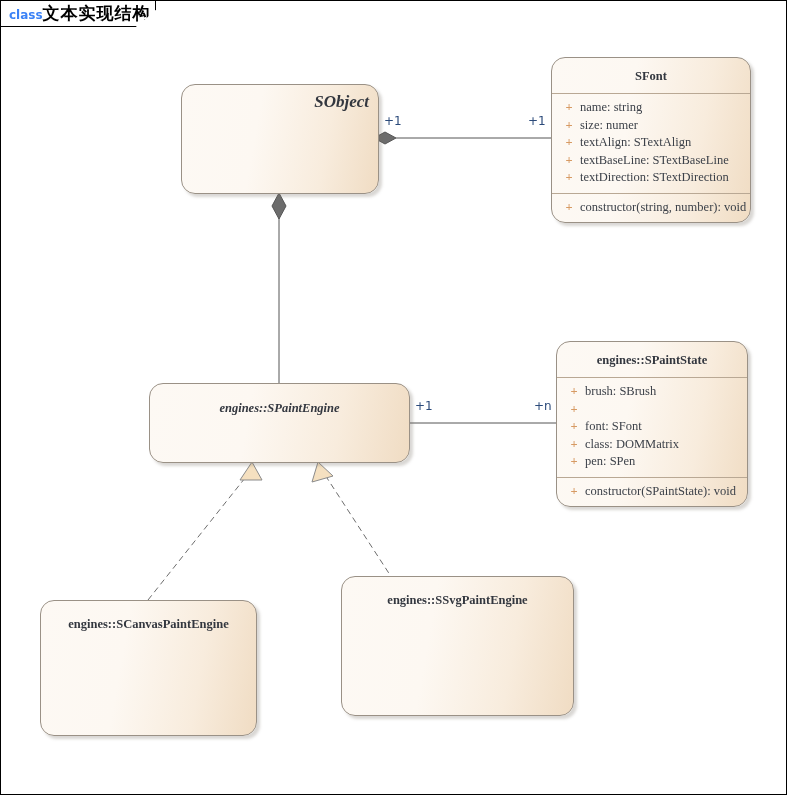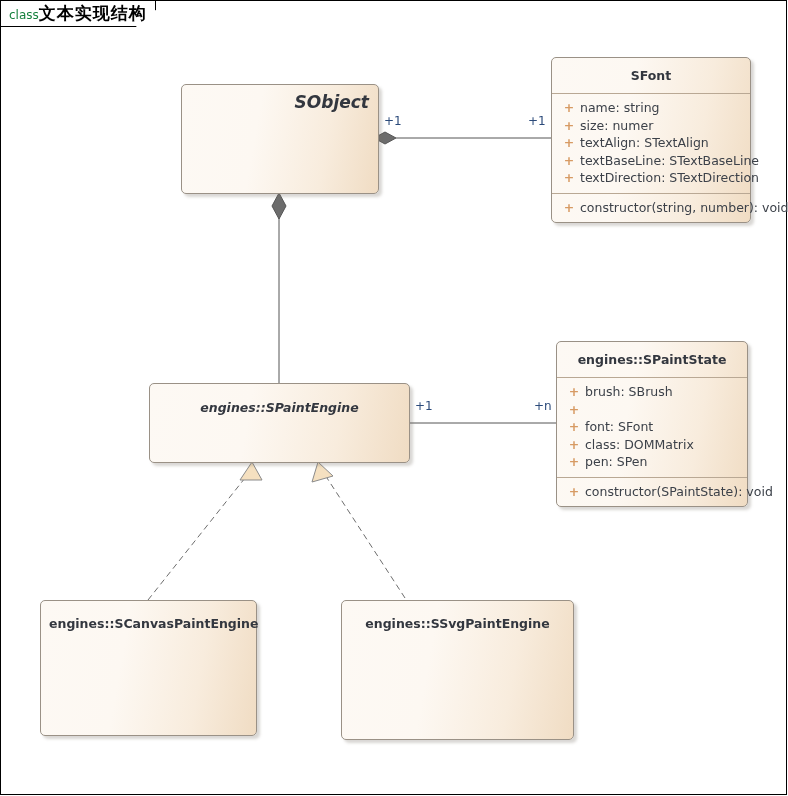--- a/index.html
+++ b/index.html
@@ -37,32 +37,33 @@
     box-sizing:border-box;
     clip-path:polygon(0 0, 156px 0, 156px 10px, 136px 27px, 0 27px);
   }
   .title-tab .tab-text{
     position:absolute;
     left:9px;top:4px;
     font-size:13px;
     white-space:nowrap;
     line-height:19px;
   }
-  .tab-kw{color:#15803d;font-weight:400;font-size:12px;}
+  .tab-kw{color:#3b82f6;font-weight:700;font-size:12px;}
   .tab-name{color:#000000;font-weight:700;font-size:17px;letter-spacing:1px;}
 
   
   .cls{
     position:absolute;
     box-sizing:border-box;
     border:1px solid #9a9186;
-    border-radius:5px;
+    border-radius:14px;
     background:linear-gradient(100deg,#fdf9f4 0%,#fdf8f2 38%,#f8ecdd 72%,#f0dcc3 100%);
     box-shadow:3px 3px 3px rgba(120,110,100,0.28);
     z-index:3;
+    font-family:Liberation Serif, serif;
   }
   .cls-title{
     position:relative;
     text-align:center;
     color:#33373f;
     font-size:12.5px;
     font-weight:700;
     padding:11px 8px 10px 8px;
     line-height:14px;
   }
@@ -229,21 +230,21 @@
         <span class="vis">+</span>
         <span class="mname">constructor(SPaintState): void</span>
       </div>
     </div>
   </div>
 
   <div class="cls" style="left:40px;top:600px;width:217px;height:136px;">
     <div class="cls-title" style="padding-top:16px;">engines::SCanvasPaintEngine</div>
   </div>
 
-  <div class="cls" style="left:341px;top:600px;width:233px;height:140px;">
+  <div class="cls" style="left:341px;top:576px;width:233px;height:140px;">
     <div class="cls-title" style="padding-top:16px;">engines::SSvgPaintEngine</div>
   </div>
 
   <div class="title-tab">
     <div class="tab-border"></div>
     <div class="tab-text">
       <span class="tab-kw">class</span><span class="tab-name">文本实现结构</span>
     </div>
   </div>
 

